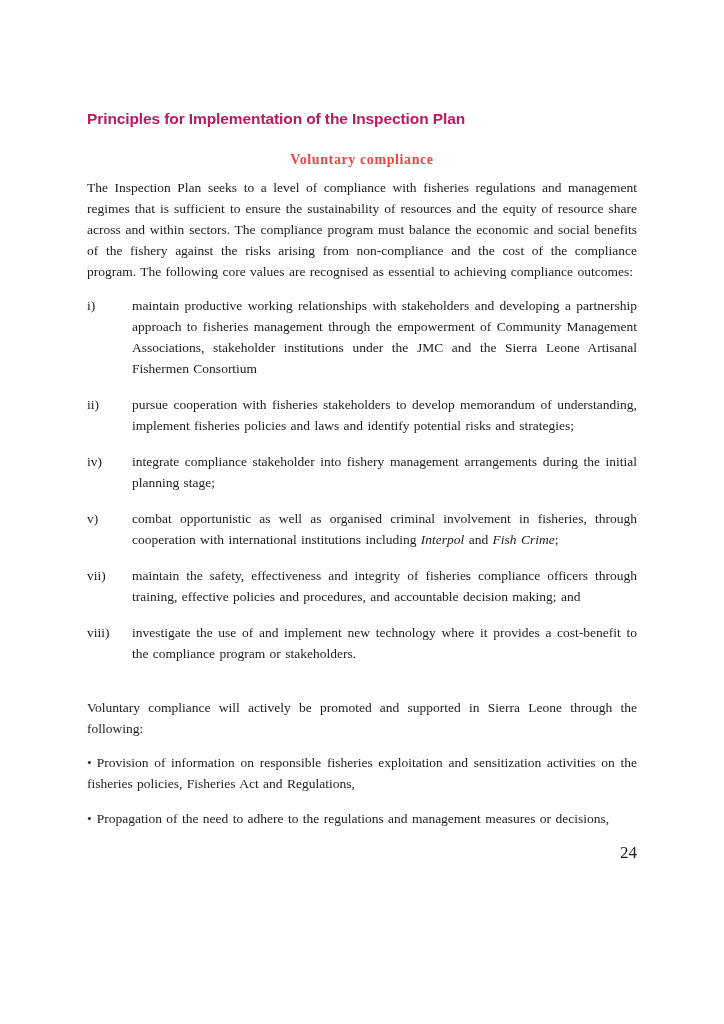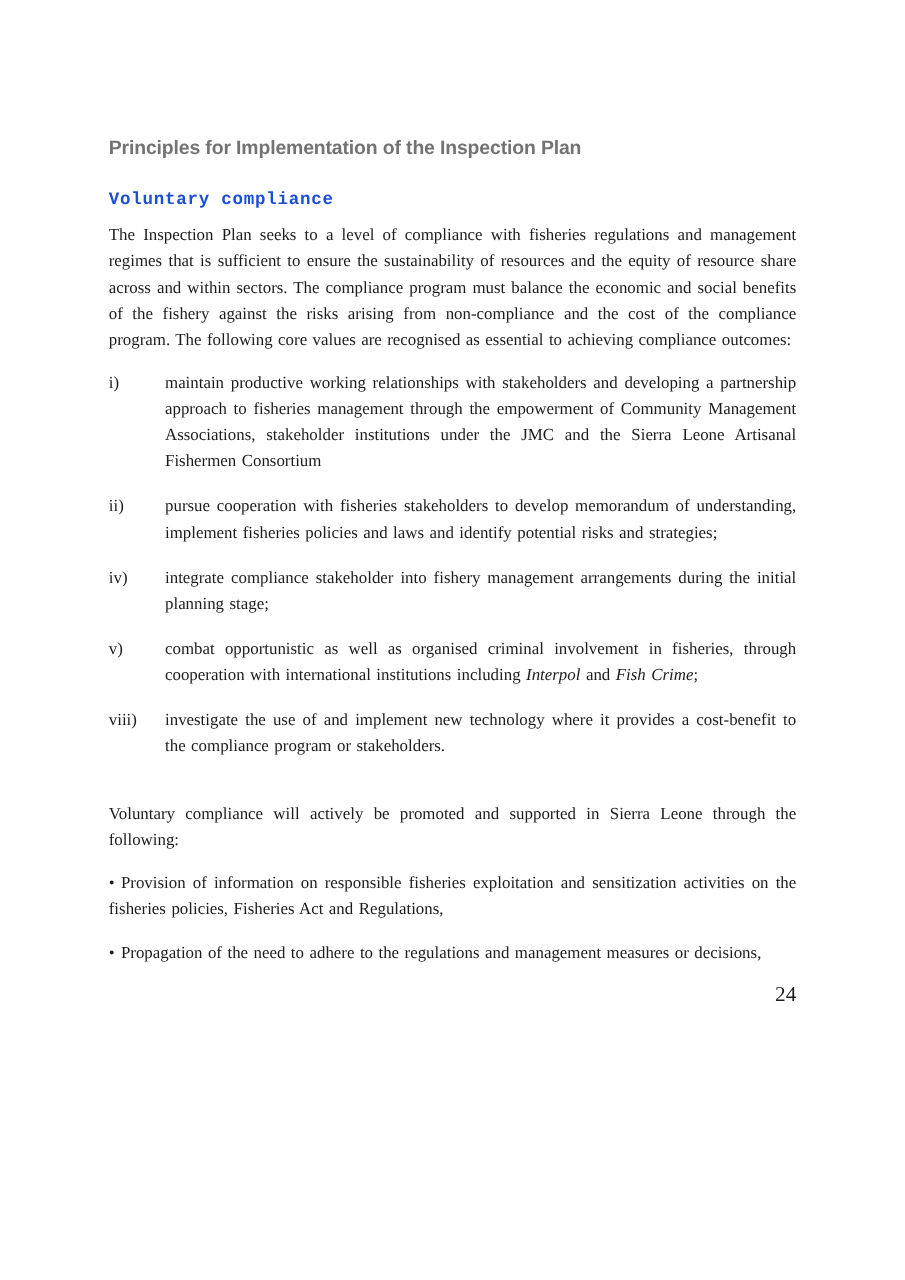--- a/index.html
+++ b/index.html
@@ -16,38 +16,39 @@
     box-sizing: border-box;
     padding: 110px 87px 0 87px;
     font-family: "Liberation Serif", serif;
     color: #1c1c1c;
     overflow: hidden;
   }
   h1.doc-heading {
     font-family: "Liberation Sans", sans-serif;
     font-size: 15.5px;
     font-weight: bold;
-    color: #737373;
+    color: #be185d;
     margin: 0 0 19px 0;
     letter-spacing: -0.1px;
   }
   .body-text {
     font-size: 13.5px;
     line-height: 21px;
     text-align: justify;
     margin: 0 0 13px 0;
     word-spacing: 1px;
   }
   h2.sub-heading {
-    font-family: Liberation Mono, monospace;
+    font-family: Liberation Serif, serif;
     font-size: 14px;
     font-weight: bold;
-    color: #1d4ed8;
+    color: #ef4444;
     letter-spacing: 0.6px;
     margin: 24px 0 9px 0;
+    text-align: center;
   }
   .roman-list {
     margin: 2px 0 0 0;
   }
   .list-item {
     display: flex;
     margin: 0 0 15px 0;
   }
   .list-item .marker {
     flex: 0 0 45px;
@@ -110,20 +111,24 @@
       <span class="marker">iv)</span>
       <span class="item-text">integrate compliance stakeholder into fishery management arrangements during the initial planning stage;</span>
     </div>
 
     <div class="list-item">
       <span class="marker">v)</span>
       <span class="item-text"><span>combat opportunistic as well as organised criminal involvement in fisheries, through cooperation with international institutions including </span><em>Interpol</em><span> and </span><em>Fish Crime</em><span>;</span></span>
     </div>
 
 
+    <div class="list-item">
+      <span class="marker">vii)</span>
+      <span class="item-text">maintain the safety, effectiveness and integrity of fisheries compliance officers through training, effective policies and procedures, and accountable decision making; and</span>
+    </div>
 
     <div class="list-item">
       <span class="marker">viii)</span>
       <span class="item-text">investigate the use of and implement new technology where it provides a cost-benefit to the compliance program or stakeholders.</span>
     </div>
 
   </div>
 
   <p class="body-text closing-para">Voluntary compliance will actively be promoted and supported in Sierra Leone through the following:</p>
 

